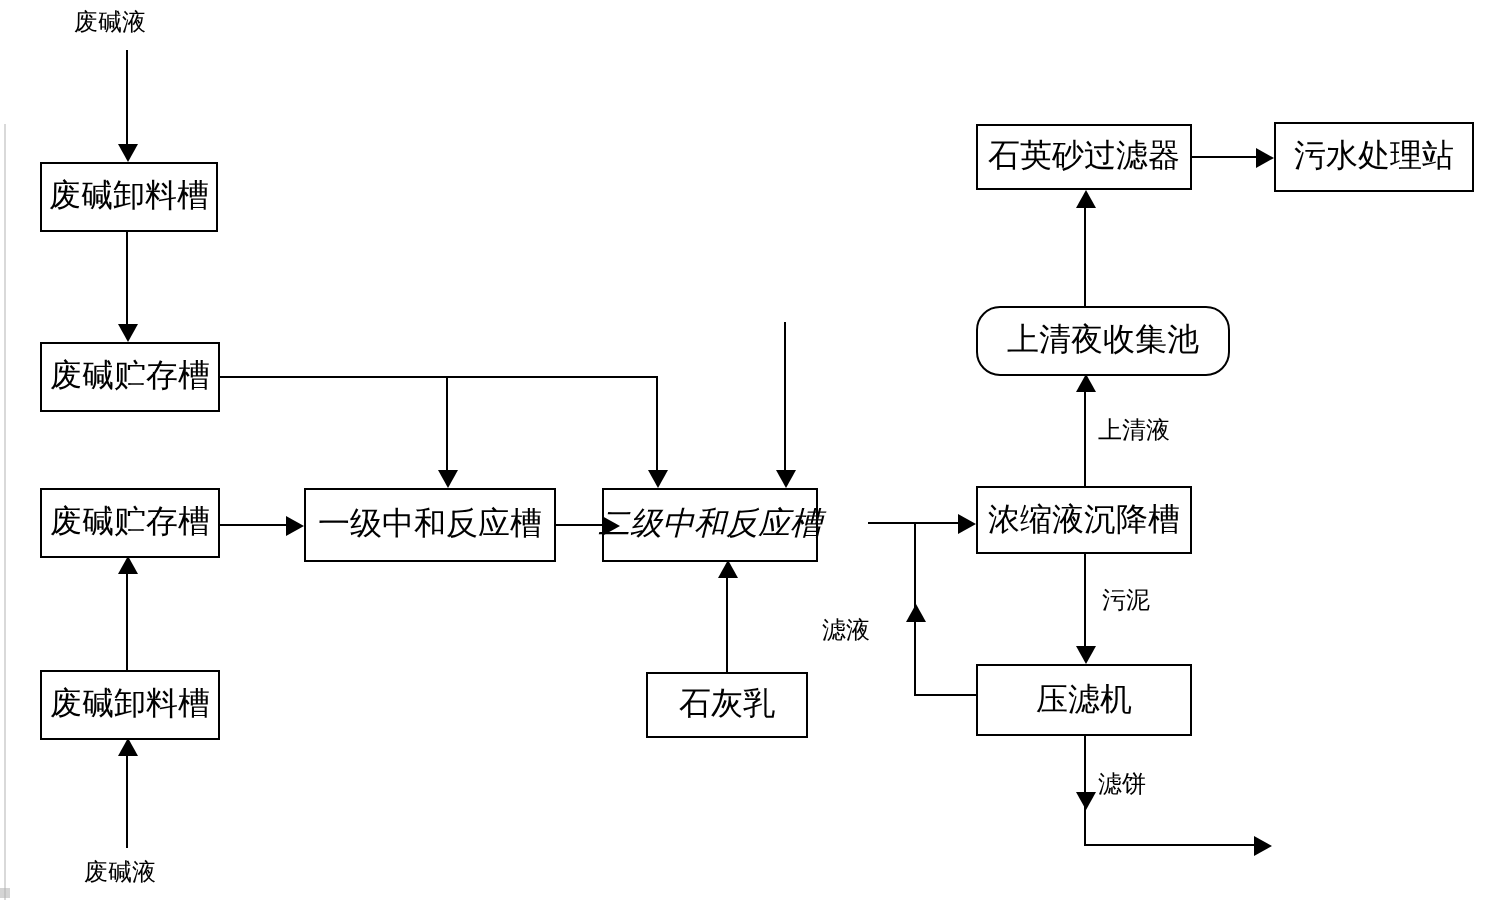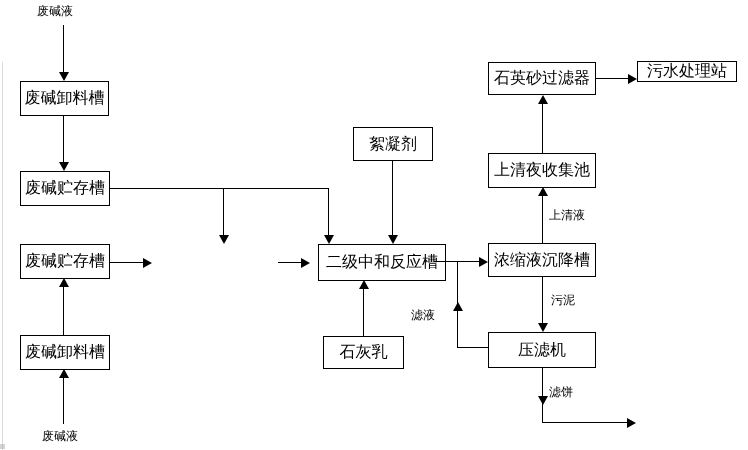--- a/index.html
+++ b/index.html
@@ -44,26 +44,26 @@
   <div class="edge-artifact" style="left:2px;top:62px;width:1px;height:388px;"></div>
   <div class="smudge" style="left:0px;top:444px;width:5px;height:5px;"></div>
 
   <div class="flabel" style="left:37px;top:3px;">废碱液</div>
   <div class="flabel" style="left:42px;top:428px;">废碱液</div>
 
   <div class="box" style="left:20px;top:81px;width:89px;height:35px;">废碱卸料槽</div>
   <div class="box" style="left:20px;top:171px;width:90px;height:35px;">废碱贮存槽</div>
   <div class="box" style="left:20px;top:244px;width:90px;height:35px;">废碱贮存槽</div>
   <div class="box" style="left:20px;top:335px;width:90px;height:35px;">废碱卸料槽</div>
-  <div class="box" style="left:318px;top:244px;width:128px;height:37px;">二级中和反应槽</div>
-  <div class="box" style="left:353px;top:127px;width:80px;height:34px;">絮凝剂</div>
+  <div class="box" style="left:152px;top:244px;width:126px;height:37px;">一级中和反应槽</div>
+  <div class="box" style="left:301px;top:244px;width:108px;height:37px;font-style:italic;">二级中和反应槽</div>
   <div class="box" style="left:323px;top:336px;width:81px;height:33px;">石灰乳</div>
   <div class="box" style="left:488px;top:62px;width:108px;height:33px;">石英砂过滤器</div>
-  <div class="box" style="left:637px;top:61px;width:100px;height:21px;">污水处理站</div>
-  <div class="box" style="left:488px;top:153px;width:108px;height:35px;">上清夜收集池</div>
+  <div class="box" style="left:637px;top:61px;width:100px;height:35px;">污水处理站</div>
+  <div class="box" style="left:488px;top:153px;width:127px;height:35px;border-radius:12px;">上清夜收集池</div>
   <div class="box" style="left:488px;top:243px;width:108px;height:34px;">浓缩液沉降槽</div>
   <div class="box" style="left:488px;top:332px;width:108px;height:36px;">压滤机</div>
 
   <div class="flabel" style="left:549px;top:207px;">上清液</div>
   <div class="flabel" style="left:551px;top:292px;">污泥</div>
   <div class="flabel" style="left:411px;top:307px;">滤液</div>
   <div class="flabel" style="left:549px;top:384px;text-align:right;">滤饼</div>
 
   <div class="ln" style="left:63px;top:25px;width:1px;height:48px;"></div>
   <div class="ar ar-down" style="left:59px;top:72px;"></div>

